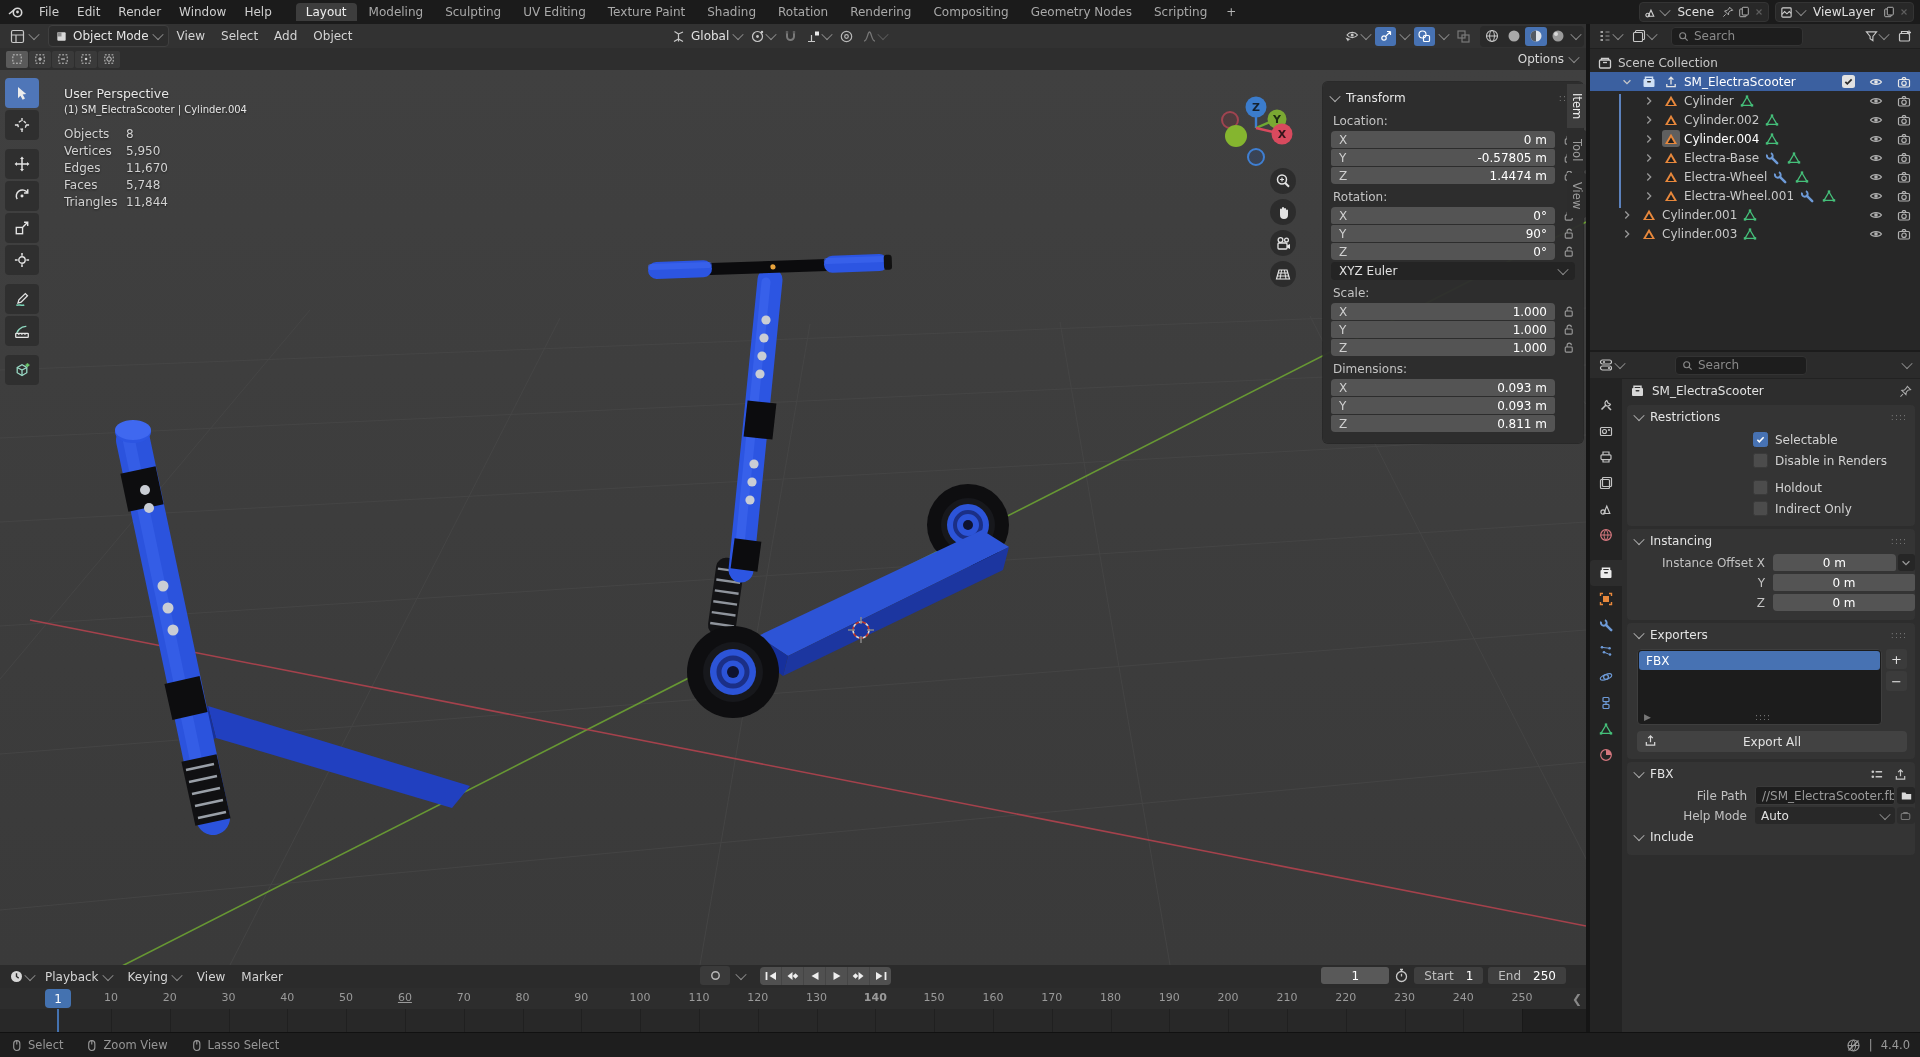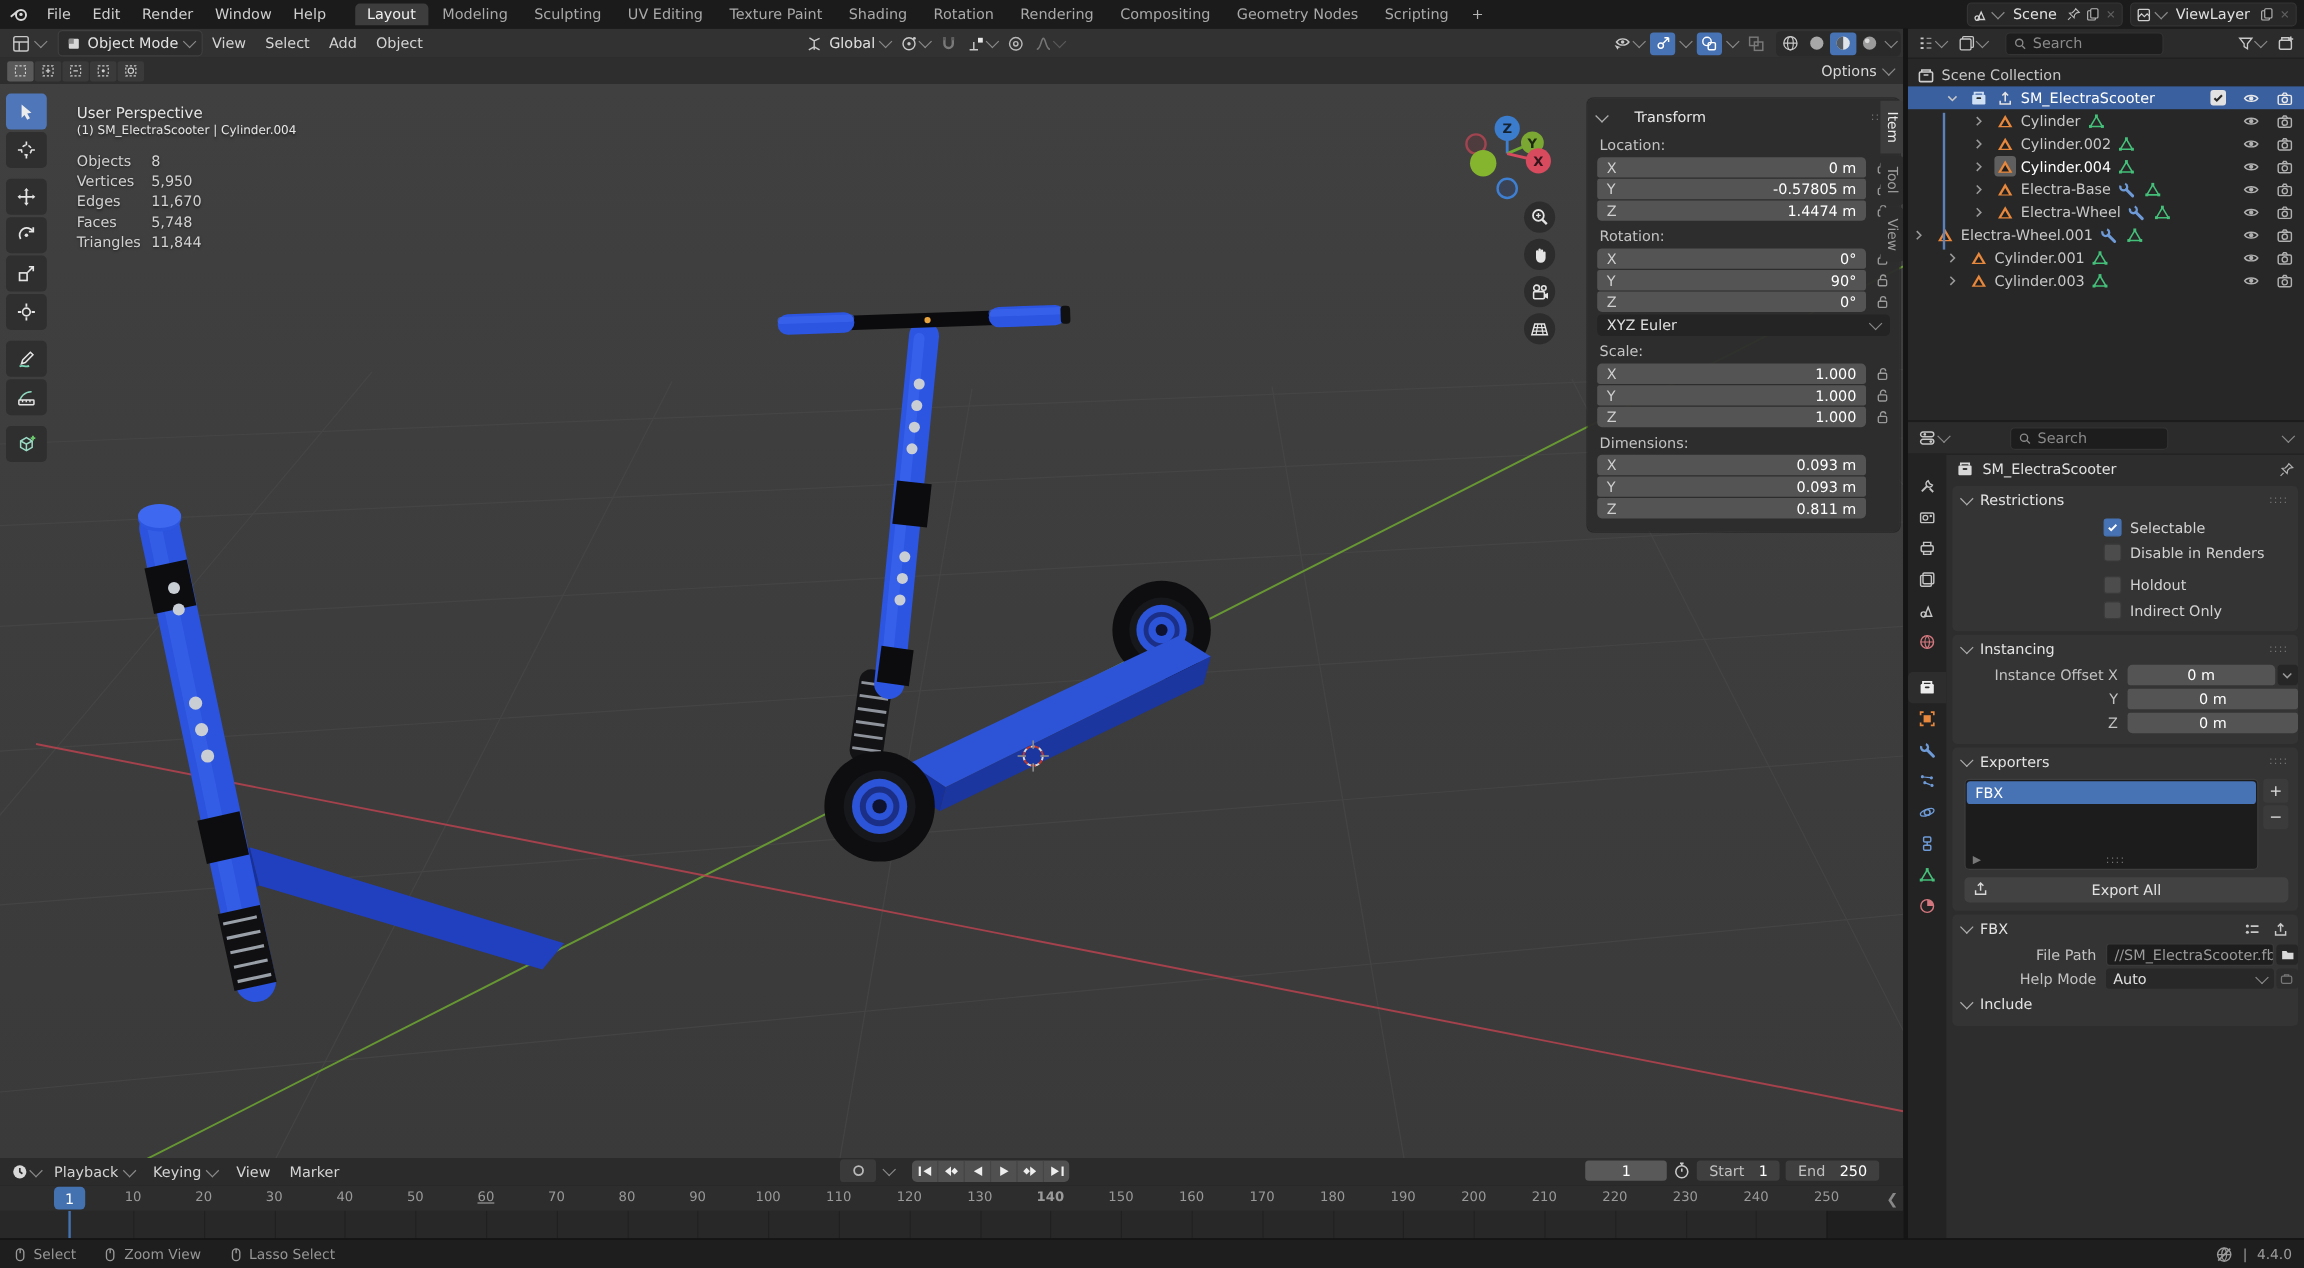--- a/index.html
+++ b/index.html
@@ -46,21 +46,21 @@
   .tbtn.active{background:#4f76b8;}
   .tgap{height:5px;}
   #vp-stats{position:absolute;left:64px;top:16px;color:#d6d6d6;text-shadow:0 1px 2px rgba(0,0,0,.5);}
   #vp-stats .big{font-size:12.5px;margin-bottom:3px;color:#e6e6e6;}
   .srow{display:flex;height:17px;align-items:center;}
   .srow .sl{width:62px;color:#d2d2d2;}
   .srow .sv{color:#d2d2d2;}
   #stat-table{margin-top:10px;}
   
   #npanel{position:absolute;left:1323px;top:12px;width:244px;background:rgba(45,45,45,.96);border-radius:5px;padding:6px 8px 10px 8px;box-shadow:0 0 0 1px rgba(20,20,20,.5);}
-  .np-title{display:flex;align-items:center;gap:23px;color:#e8e8e8;height:20px;}
+  .np-title{display:flex;align-items:center;gap:7px;color:#e8e8e8;height:20px;}
   .grip{margin-left:auto;color:#777;font-size:9px;letter-spacing:1px;}
   .np-sec{color:#c3c3c3;margin:6px 0 3px 2px;}
   .nrowwrap{display:flex;align-items:center;gap:6px;margin-bottom:1px;}
   .nfield{flex:1;display:flex;align-items:center;height:17px;background:#545454;padding:0 8px;border-radius:2px;}
   .nrowwrap.first .nfield{border-radius:4px 4px 2px 2px;}
   .nrowwrap.last .nfield{border-radius:2px 2px 4px 4px;}
   .nfield .ax{color:#cfcfcf;width:14px;}
   .nfield .val{margin-left:auto;color:#fff;}
   .nlock{width:14px;flex:none;display:flex;justify-content:center;}
   .ndrop{display:flex;align-items:center;height:18px;background:#242424;border-radius:4px;padding:0 8px;margin:2px 0 2px 0;color:#e0e0e0;}
@@ -1078,21 +1078,21 @@
             </svg>
           </span>
           <span class="slot">
             <svg width="14" height="14" viewBox="0 0 14 14" fill="none">
               <rect x="1.5" y="4.5" width="11" height="7.5" rx="1.2" stroke="#b0b0b0" stroke-width="1.2"></rect>
               <circle cx="7" cy="8.2" r="2.2" stroke="#b0b0b0" stroke-width="1.2"></circle>
               <path d="M4.8 4.5L6 2.6h2l1.2 1.9" stroke="#b0b0b0" stroke-width="1.2"></path>
             </svg>
           </span>
         </div>
-        <div class="olrow" style="">
+        <div class="olrow" style="padding-left: 50px;">
           <span class="olic">
             <svg width="12" height="12" viewBox="0 0 14 14" fill="none">
               <path d="M5 3l4 4-4 4" stroke="#9a9a9a" stroke-width="1.5"></path>
             </svg>
           </span>
           <span class="olic">
             <svg width="14" height="14" viewBox="0 0 14 14" fill="none">
               <path d="M7 1.8L13 12H1Z" fill="#e8883c"></path>
               <path d="M7 5.6L10.2 11H3.8Z" fill="#1f1f1f"></path>
             </svg>

